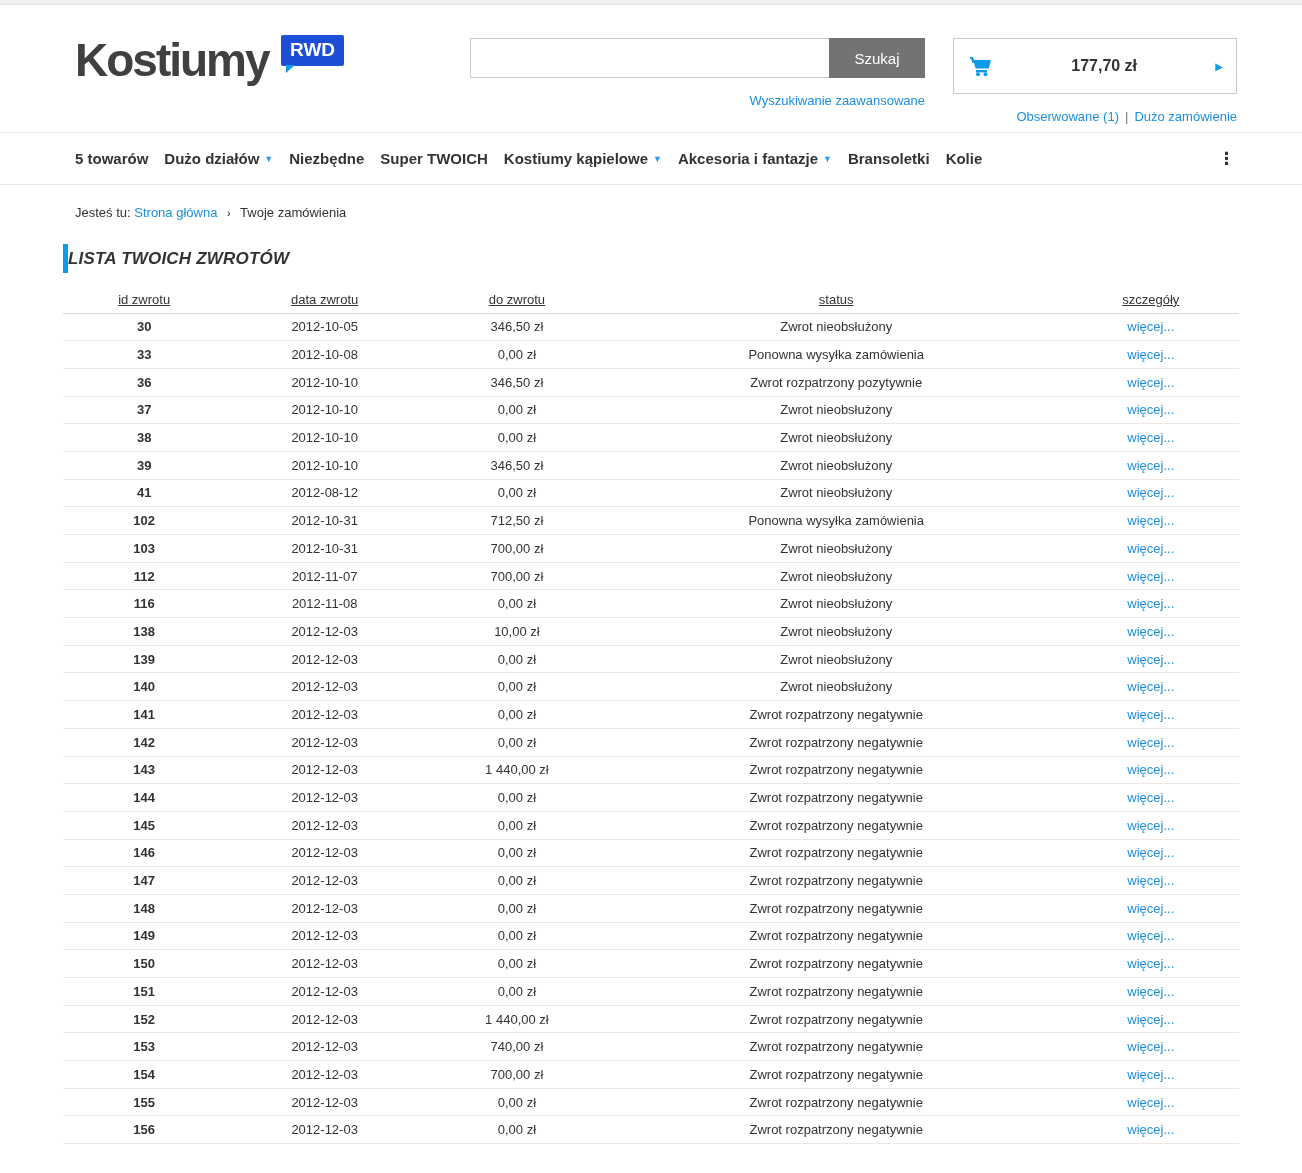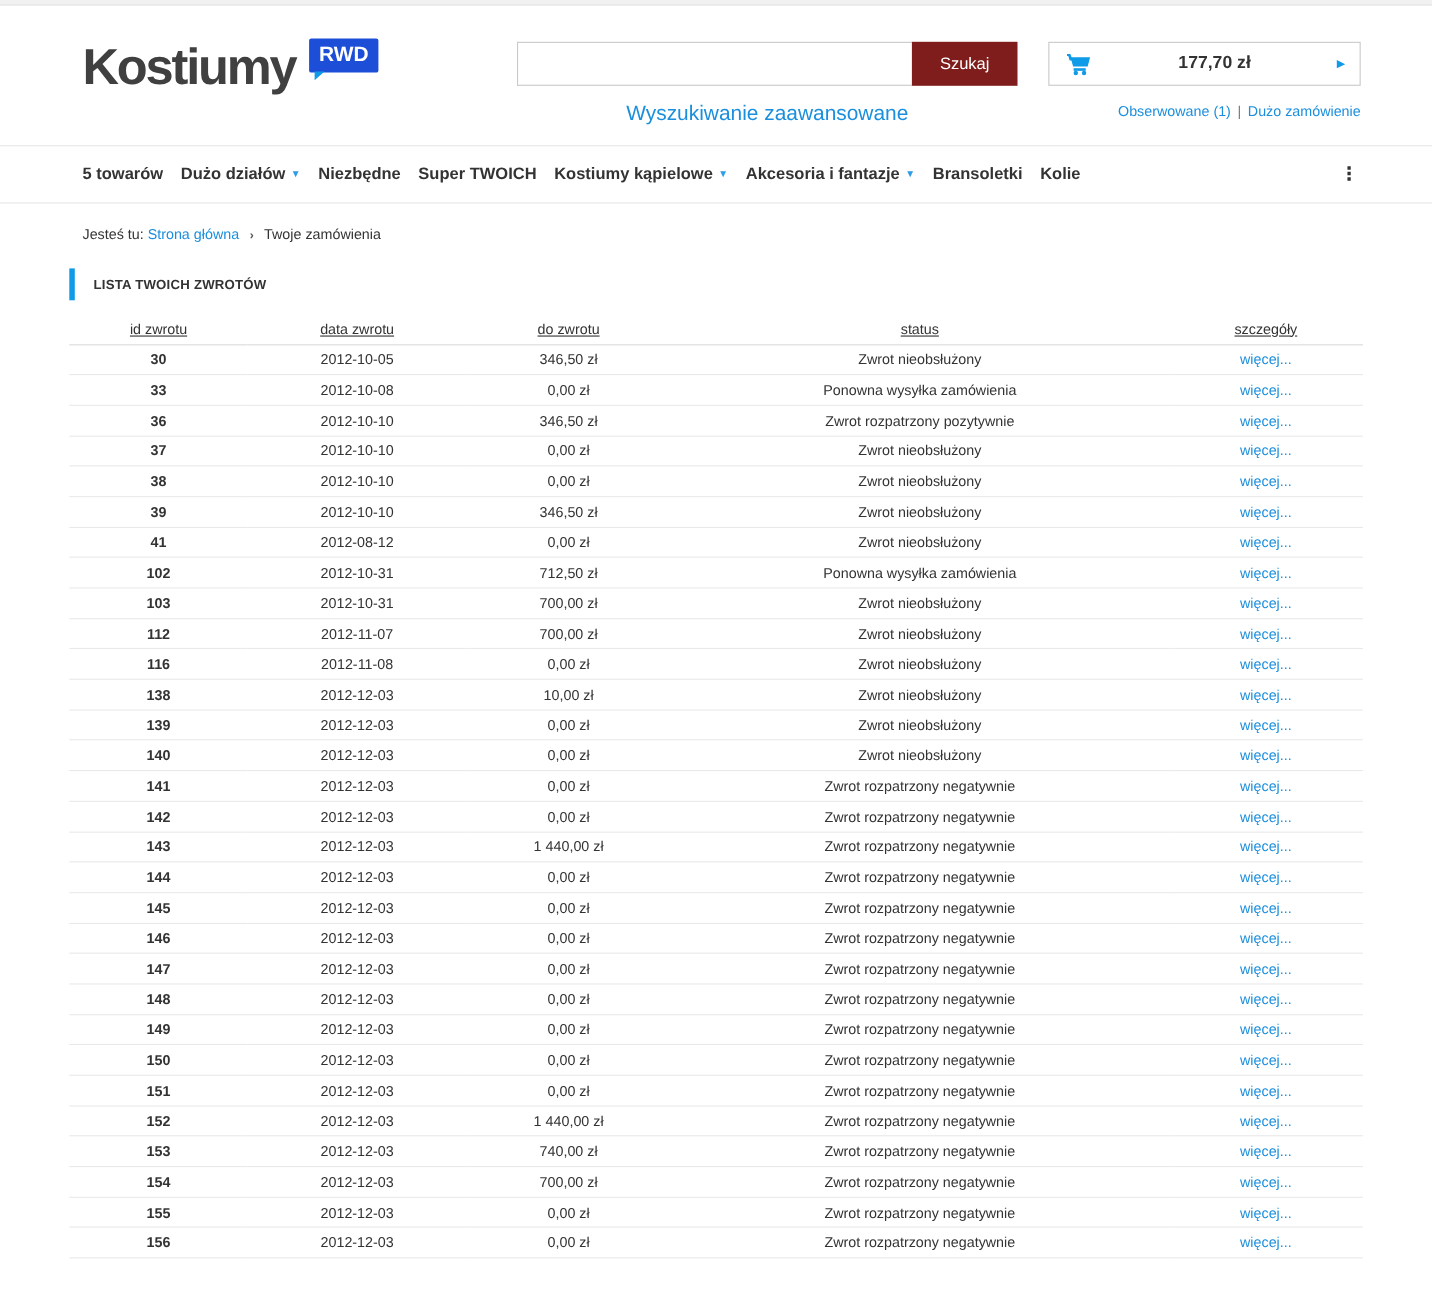--- a/index.html
+++ b/index.html
@@ -31,28 +31,28 @@
     border-top:8px solid #0f9be8; border-right:9px solid transparent;
   }
 
   .search-block { position:absolute; left:407px; top:33px; width:455px; }
   .search-row { display:flex; }
   .search-input {
     flex:1; height:40px; border:1px solid #c9c9c9; border-right:none;
     font-size:14px; padding:0 10px; outline:none; color:#333; background:#fff;
   }
   .search-btn {
-    width:96px; height:40px; background:#7f1d1d; color:#fff; border:none;
+    width:96px; height:40px; background:#737373; color:#fff; border:none;
     font-size:15px; font-family:inherit; cursor:pointer;
   }
-  .search-links { text-align:center; margin-top:15px; font-size:19px; }
+  .search-links { text-align:right; margin-top:15px; font-size:13px; }
 
   .cart-block { position:absolute; right:2px; top:33px; width:284px; }
   .cart-box {
-    height:40px; border:1px solid #c9c9c9; background:#fff;
+    height:56px; border:1px solid #c9c9c9; background:#fff;
     display:flex; align-items:center; cursor:pointer;
   }
   .cart-icon { margin-left:15px; display:inline-flex; }
   .cart-total { flex:1; text-align:center; font-size:16px; font-weight:bold; color:#333; }
   .cart-arrow { color:#0f9be8; font-size:10px; margin-right:13px; }
   .cart-links { text-align:right; margin-top:15px; font-size:13px; white-space:nowrap; }
   .pipe { color:#777; margin:0 6px; }
 
   a.link { color:#1b8fdd; text-decoration:none; cursor:pointer; }
 
@@ -65,21 +65,21 @@
   .nav-item { cursor:pointer; white-space:nowrap; }
   .caret { color:#2d9ce8; font-size:9px; margin-left:5px; vertical-align:2px; }
   .nav-more { margin-left:auto; margin-right:4px; font-size:17px; font-weight:bold;
     color:#333; letter-spacing:0; line-height:1; cursor:pointer; }
 
   
   .breadcrumb { margin-top:20px; padding-left:12px; font-size:13px; color:#333; }
   .breadcrumb .sep { color:#555; font-weight:bold; font-size:11px; margin:0 6px; }
   .page-title-row { margin-top:24px; display:flex; align-items:center; }
   .title-bar { width:5px; height:29px; background:#0f9be8; }
-  .page-title { font-size:12px; font-weight:bold; color:#333; margin-left:17px; letter-spacing:.2px; }
+  .page-title { font-size:17px; font-weight:bold; color:#333; letter-spacing:.2px;font-style:italic; }
 
   
   table.returns { width:100%; border-collapse:collapse; margin-top:13px; table-layout:fixed; }
   .returns th {
     font-weight:normal; font-size:13px; color:#333; height:27px;
     border-bottom:1px solid #d9d9d9; text-align:center; vertical-align:middle;text-decoration:underline;
   }
   .returns td {
     font-size:13px; color:#333; height:27.7px; text-align:center; vertical-align:middle;
     border-bottom:1px solid #e9e9e9; overflow:hidden; white-space:nowrap;

